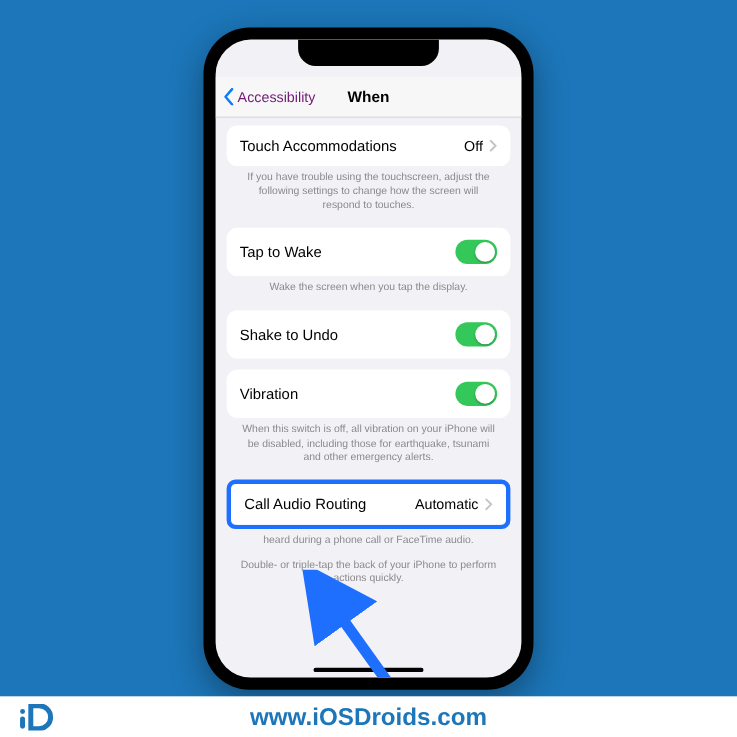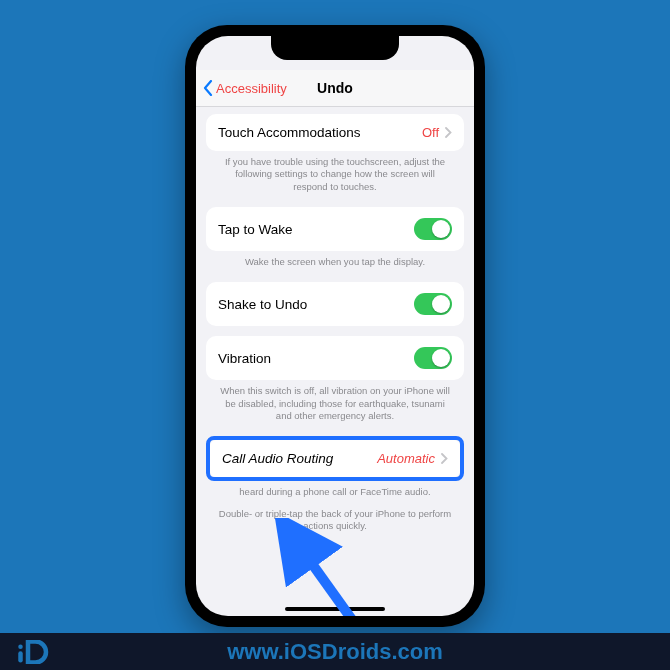--- a/index.html
+++ b/index.html
@@ -70,21 +70,21 @@
     position:absolute; top:34px; left:0; right:0;
     height:36px;
     background:#f7f7f8;
     border-bottom:1px solid #d7d7db;
     display:flex; align-items:center;
     z-index:4;
   }
   .back{
     position:absolute; left:6px; top:0; bottom:0;
     display:flex; align-items:center;
-    color:#ef4444; font-size:13px;
+    color:#701a75; font-size:13px;
   }
   .back svg{margin-right:2px;}
   .title{
     flex:1; text-align:center;
     font-size:14px; font-weight:600; color:#000;
   }
   .content{
     position:absolute; top:70px; left:0; right:0; bottom:0;
     overflow:hidden;
     padding:0 10px;
@@ -94,51 +94,51 @@
     border-radius:10px;
     padding:11px 12px;
     display:flex;
     align-items:center;
     justify-content:space-between;
     font-size:13.5px;
     color:#000;
     margin-top:10px;
   }
   .cell:first-child{margin-top:8px;}
-  .cell .right{ display:flex; align-items:center; gap:6px; color:#ef4444; font-size:13px;}
+  .cell .right{ display:flex; align-items:center; gap:6px; color:#000000; font-size:13px;}
   .chev{color:#c5c5c8;}
   .toggle{
     width:38px;height:22px;background:#34c759;border-radius:11px;position:relative;
   }
   .toggle::after{content:"";position:absolute;right:2px;top:2px;width:18px;height:18px;background:#fff;border-radius:50%;box-shadow:0 1px 2px rgba(0,0,0,.3);}
   .footer{
     font-size:9.5px; line-height:1.3; color:#8a8a8e;
     padding:5px 12px 4px 12px;
     text-align:center;
   }
   .highlight-box{
     border:4px solid #1f6fff;
     border-radius:8px;
     margin-top:10px;
   }
-  .highlight-box .cell{ margin-top:0; border-radius:6px;font-style:italic; }
+  .highlight-box .cell{ margin-top:0; border-radius:6px; }
   .arrow{
     position:absolute;
     left:72px; top:412px;
     z-index:20;
     pointer-events:none;
   }
   .home-ind{
     position:absolute; bottom:5px; left:50%; transform:translateX(-50%);
     width:100px; height:4px; background:#000; border-radius:2px; z-index:6;
   }
   .brand-strip{
     position:absolute; left:0; right:0; bottom:0;
     height:37px;
-    background:#0f172a;
+    background:#ffffff;
     display:flex; align-items:center; justify-content:center;
   }
   .brand-logo{
     position:absolute; left:16px; top:0; bottom:0;
     display:flex; align-items:center;
     color:#1c76b9;
   }
   .brand-text{
     color:#1c76b9; font-size:22px; font-weight:600;
   }
@@ -151,21 +151,21 @@
     <div class="notch"></div>
 
 
     <div class="nav">
       <div class="back">
         <svg width="12" height="16" viewBox="0 0 10 16">
             <path d="M8 1L2 8l6 7" stroke="#0a7aff" stroke-width="2.2" fill="none" stroke-linecap="round" stroke-linejoin="round"></path>
           </svg>
         <span>Accessibility</span>
       </div>
-      <div class="title">Undo</div>
+      <div class="title">When</div>
     </div>
 
     <div class="content">
 
       <div class="cell">
         <span>Touch Accommodations</span>
         <span class="right">
           <span>Off</span>
           <svg class="chev" width="7" height="11" viewBox="0 0 7 11">
               <path d="M1 1l4.5 4.5L1 10" stroke="#c5c5c8" stroke-width="1.8" fill="none" stroke-linecap="round"></path>

